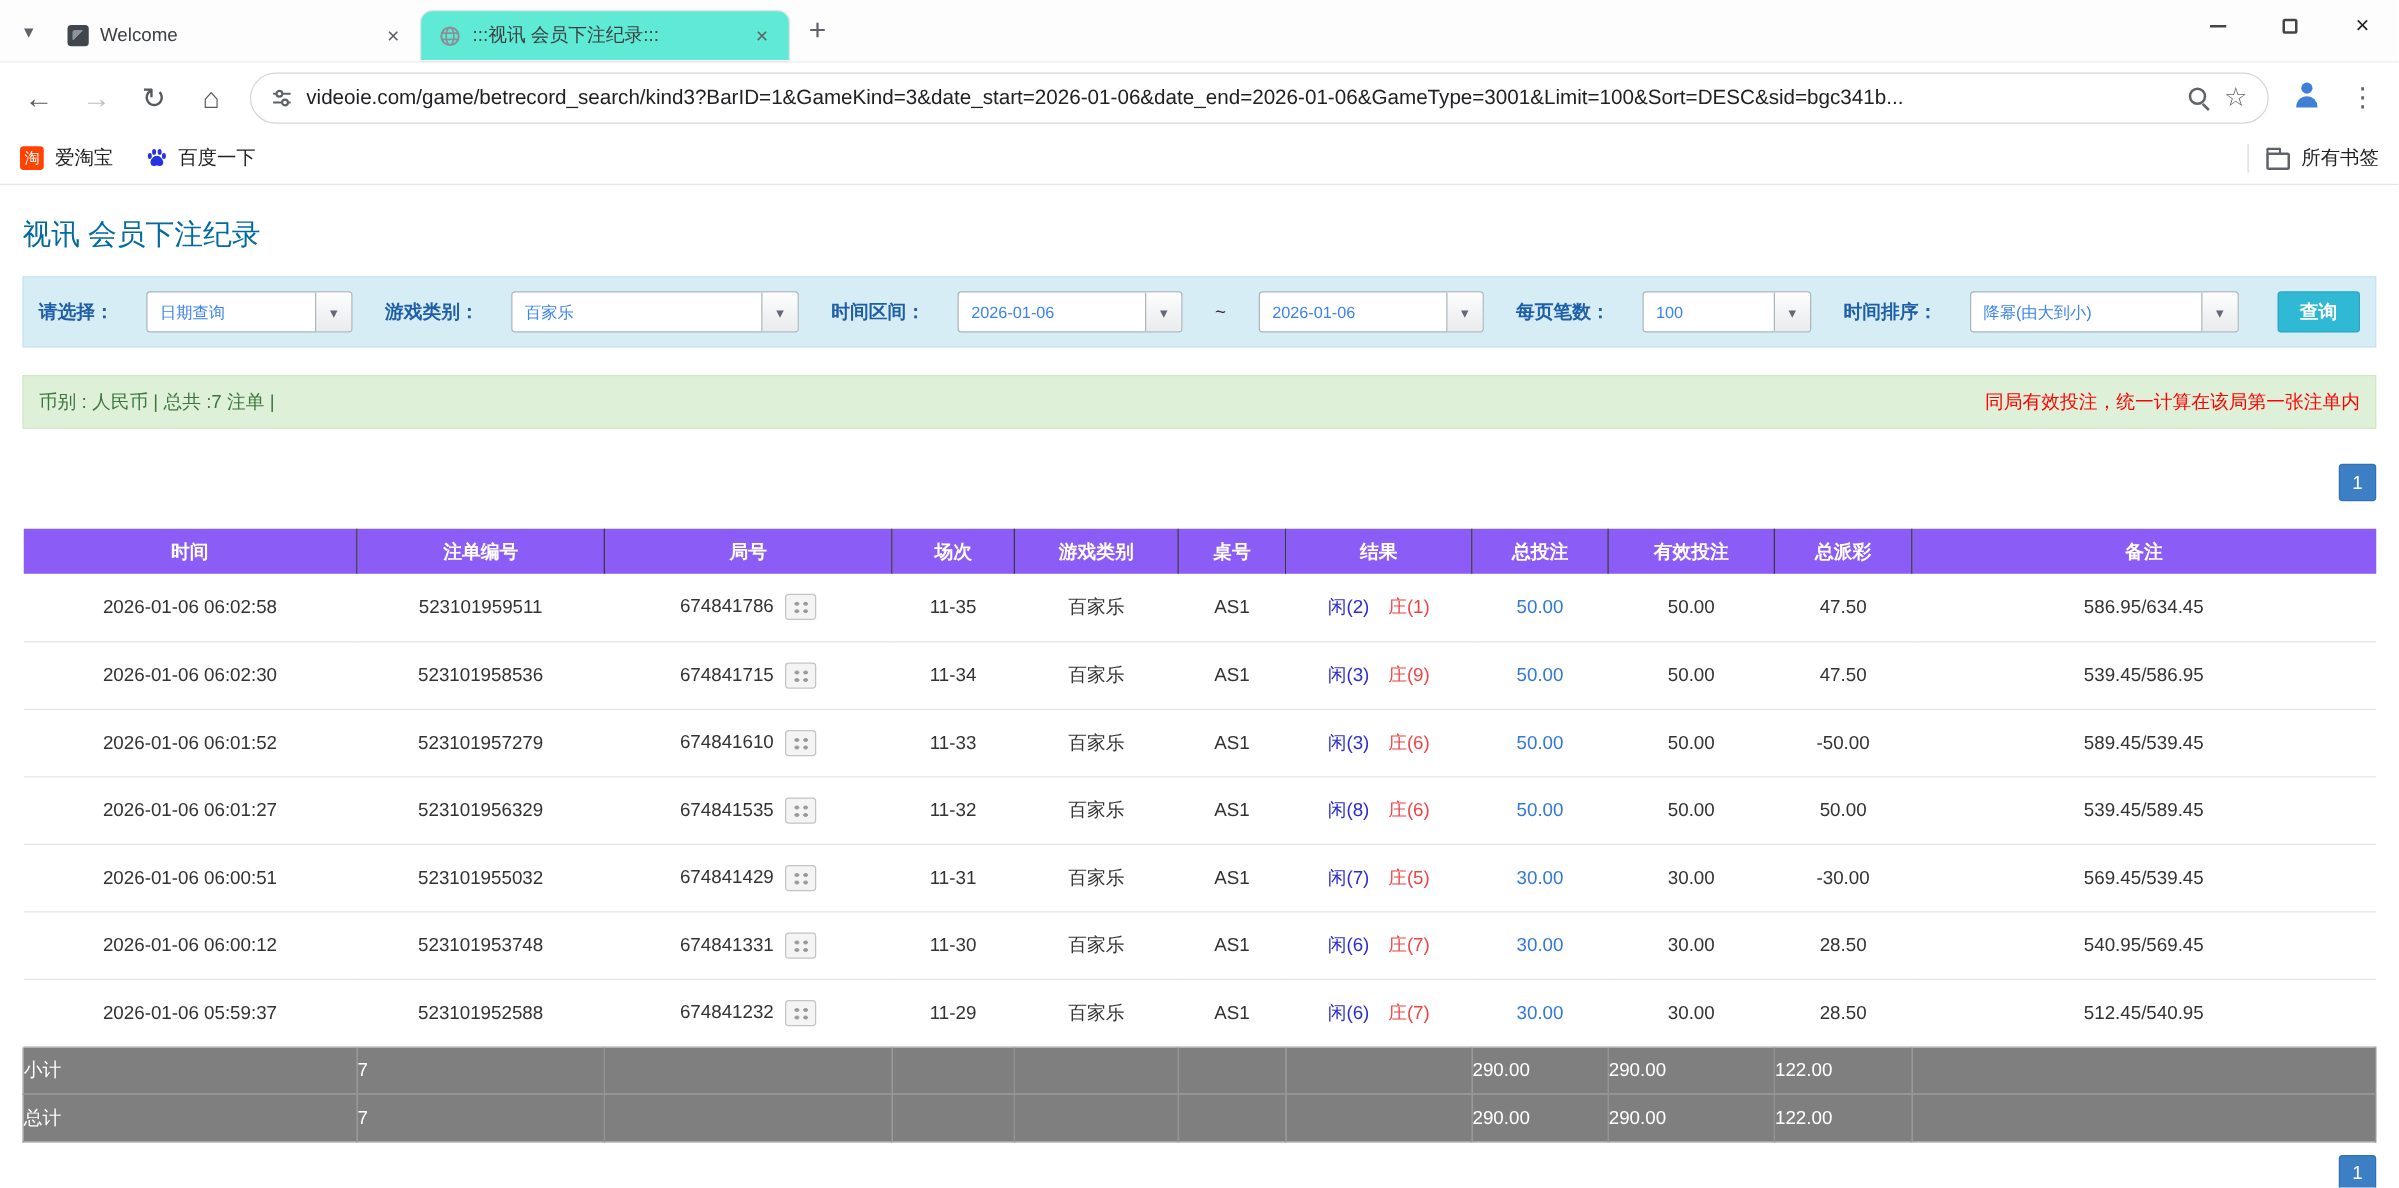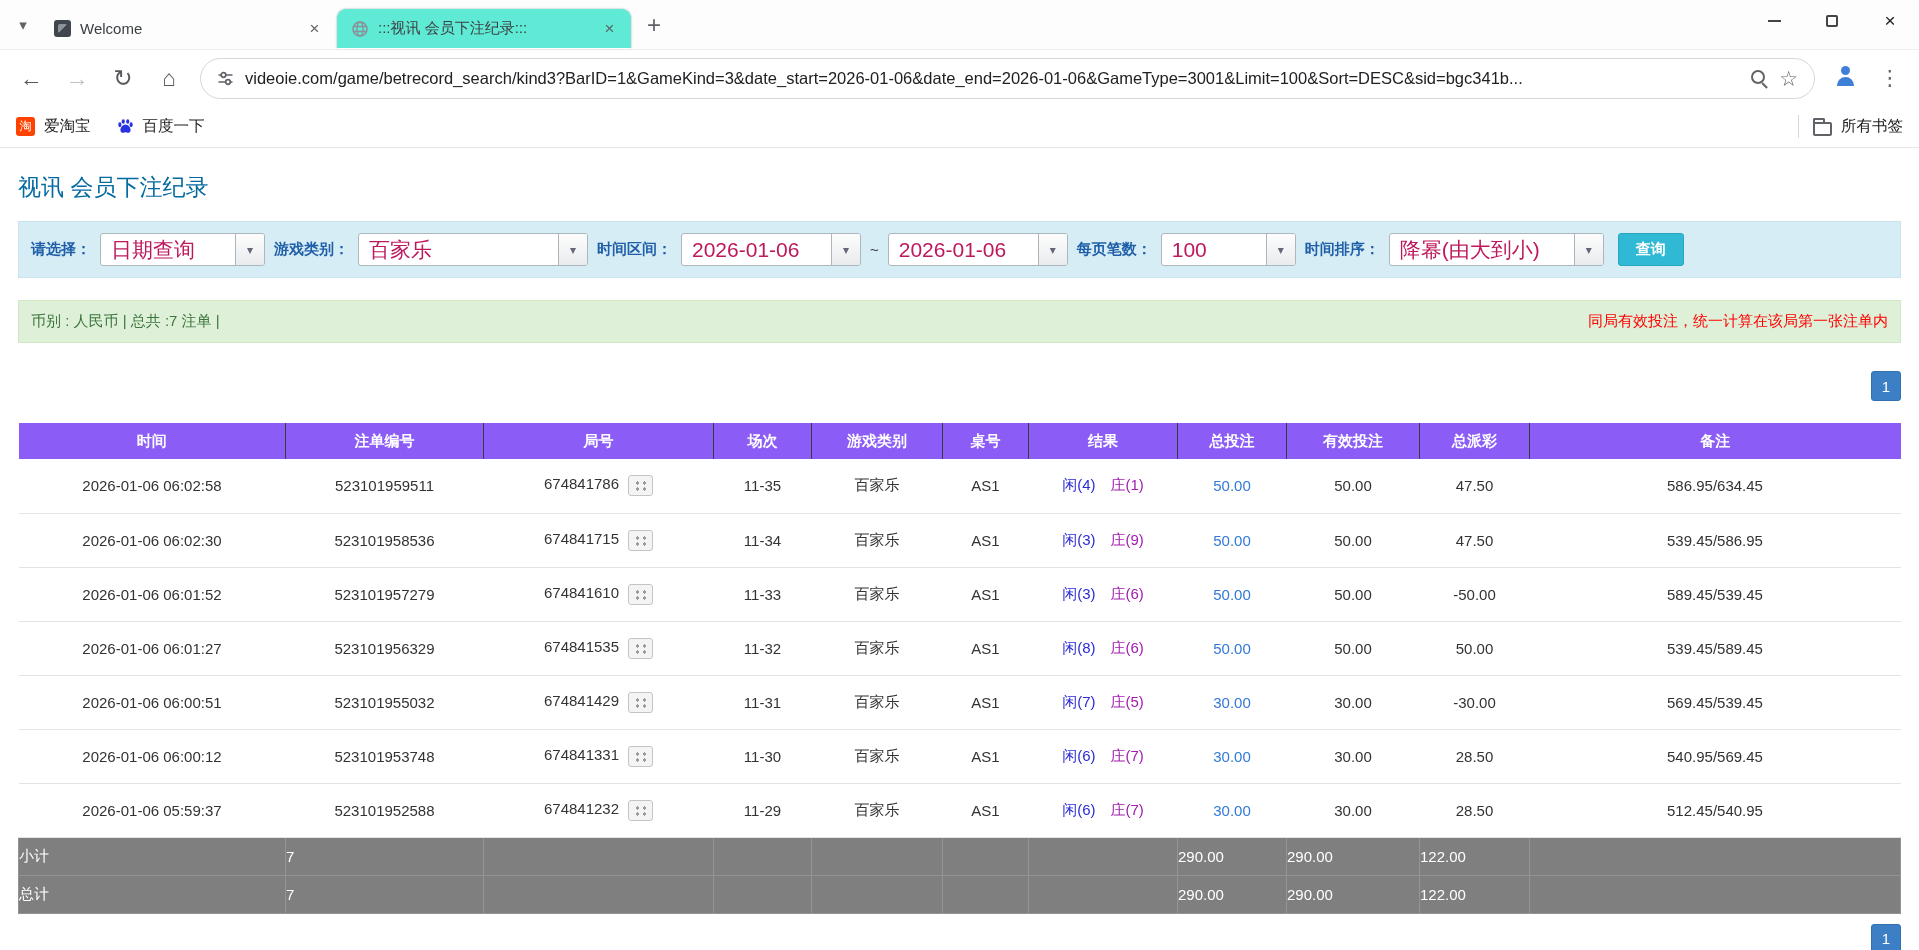--- a/index.html
+++ b/index.html
@@ -42,41 +42,41 @@
 .bookmark{display:flex;align-items:center;gap:9px;font-size:15.5px;color:#202124;cursor:pointer;white-space:nowrap}
 .tb-icon{width:19px;height:19px;border-radius:3px;background:#ff4200;color:#fff;font-size:12px;display:flex;align-items:center;justify-content:center;flex:none}
 .bm-right{margin-left:auto;display:flex;align-items:center}
 .bm-divider{width:1px;height:23px;background:#d5d8dc;margin-right:14px}
 .folder-icon{position:relative;width:19px;height:14px;border:2px solid #5f6368;border-radius:2px;margin-top:4px;flex:none}
 .folder-icon::before{content:"";position:absolute;top:-6px;left:-2px;width:8px;height:4px;border:2px solid #5f6368;border-bottom:none;border-radius:2px 2px 0 0}
 
 
 .content{padding:0 18px}
 .page-title{font-size:23px;font-weight:400;color:#0369a1;margin:24px 0 18px}
-.filter-bar{background:#d7edf6;border:1px solid #c9e4f0;padding:11px 12px;display:flex;align-items:center;gap:9px}
+.filter-bar{background:#d7edf6;border:1px solid #c9e4f0;padding:11px 12px;display:flex;align-items:center;gap:26px}
 .f-label{color:#1f5fa8;font-weight:bold;font-size:15px;white-space:nowrap}
 .combo{display:flex;height:33px;border:1px solid #abb6bd;border-radius:3px;background:#fff;overflow:hidden;flex:none}
-.combo .val{flex:1;display:flex;align-items:center;padding:0 10px;font-size:21px;color:#be185d;white-space:nowrap;overflow:hidden}
+.combo .val{flex:1;display:flex;align-items:center;padding:0 10px;font-size:13px;color:#3b82f6;white-space:nowrap;overflow:hidden}
 .combo .drop{width:29px;flex:none;border-left:1px solid #abb6bd;background:linear-gradient(#fdfdfd,#e9ebed);display:flex;align-items:center;justify-content:center;color:#667;font-size:12px;cursor:pointer}
 .tilde{font-size:15px;color:#333}
 .search-btn{height:33px;padding:0 17px;background:#2fb9d4;border:1px solid #28a6bf;border-radius:3px;color:#fff;font-size:15px;font-weight:bold;cursor:pointer;margin-left:5px}
 .summary-bar{margin-top:22px;background:#dff0d8;border:1px solid #d2e8c5;padding:11px 12px;display:flex;justify-content:space-between;align-items:flex-start;font-size:15px}
 .summary-left{color:#3c763d}
 .summary-right{color:#ff0000}
 .pagination{display:flex;justify-content:flex-end}
 .pagination.top{margin-top:28px}
 .pagination.bottom{margin-top:10px}
 .page-btn{width:30px;height:30px;background:#3d7fc4;border:1px solid #3271b1;border-radius:3px;color:#fff;font-size:15px;display:flex;align-items:center;justify-content:center;cursor:pointer}
 table.bets{width:100%;border-collapse:collapse;table-layout:fixed;margin-top:22px}
 .bets thead th{background:#8b5cf6;color:#fff;font-size:15px;font-weight:bold;height:36px;border-right:1px solid #3a3a3a}
 .bets thead th:last-child{border-right:none}
 .bets tbody td{height:54px;text-align:center;font-size:15px;color:#333;border-bottom:1px solid #e3e3e3;overflow:hidden;white-space:nowrap}
 .bets tfoot td{height:38px;text-align:left;font-size:15px;color:#fff;background:#7f7f7f;border:1px solid #949494}
 .res-player{color:#2b2bd4}
-.res-banker{color:#a21caf;margin-left:15px}
+.res-banker{color:#ef4444;margin-left:15px}
 .bet-link{color:#3379d8;cursor:pointer}
 td.neg{color:#e02020}
 .round-icon{display:inline-block;width:25px;height:21px;border:1px solid #c4c4c4;border-radius:3px;background:#f4f4f4;margin-left:9px;vertical-align:middle;position:relative;cursor:pointer}
 .round-icon::before{content:"";position:absolute;inset:4px 5px;background-image:radial-gradient(circle,#9a9a9a 1.6px,transparent 1.8px);background-size:7px 6px}
 </style>
 </head>
 <body>
 
 <div>
   <div class="tab-strip">
@@ -237,21 +237,21 @@
         </tr>
     </thead>
     <tbody id="table-body">
         <tr>
           <td>2026-01-06 06:02:58</td>
           <td>523101959511</td>
           <td><span>674841786</span><span class="round-icon"></span></td>
           <td>11-35</td>
           <td>百家乐</td>
           <td>AS1</td>
-          <td><span class="res-player">闲(4)</span><span class="res-banker">庄(1)</span></td>
+          <td><span class="res-player">闲(2)</span><span class="res-banker">庄(1)</span></td>
           <td><span class="bet-link">50.00</span></td>
           <td>50.00</td>
           <td>47.50</td>
           <td>586.95/634.45</td>
         </tr>
         <tr>
           <td>2026-01-06 06:02:30</td>
           <td>523101958536</td>
           <td><span>674841715</span><span class="round-icon"></span></td>
           <td>11-34</td>

